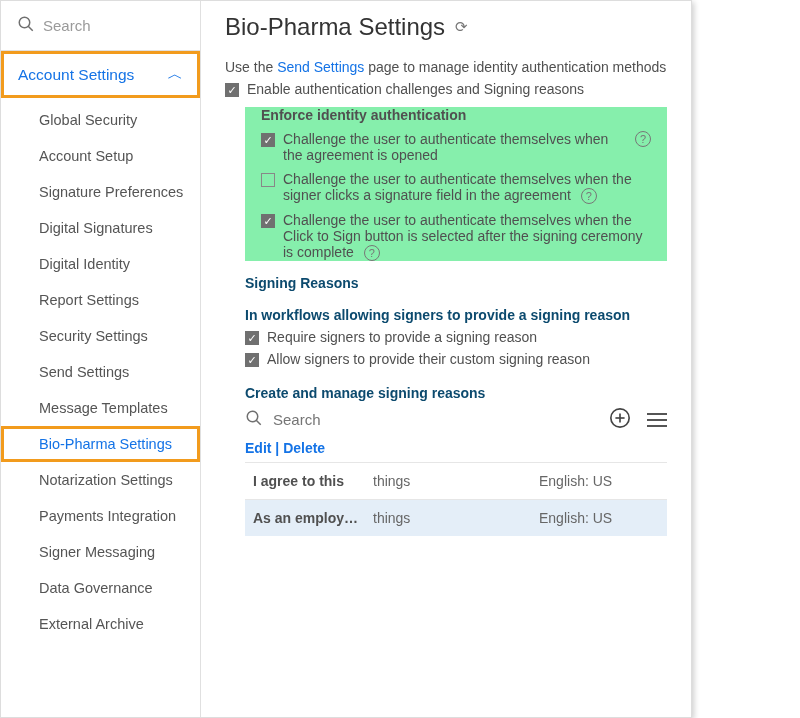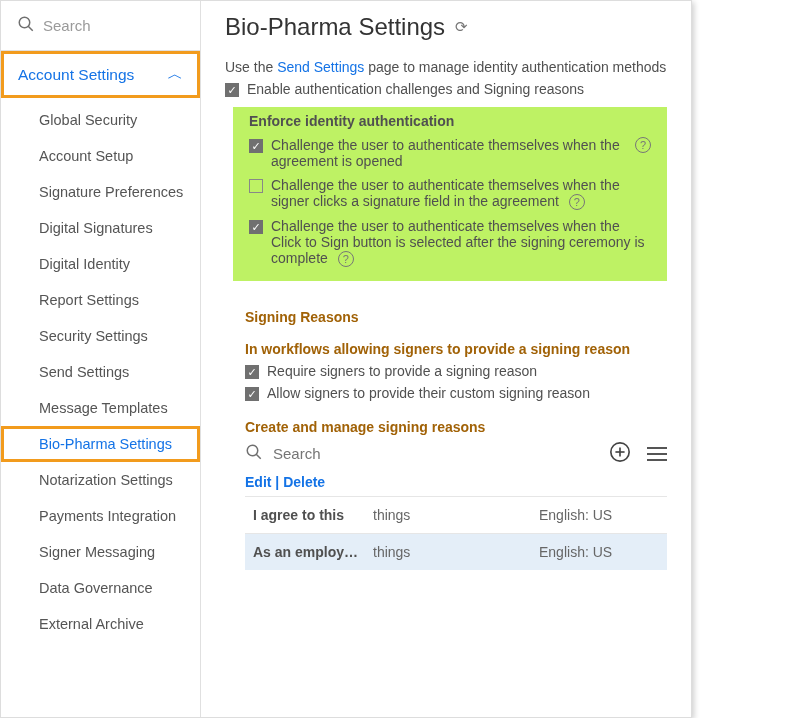--- a/index.html
+++ b/index.html
@@ -21,26 +21,26 @@
 .page-title { display: flex; align-items: center; gap: 10px; margin-bottom: 18px; }
 .page-title h1 { font-weight: 400; font-size: 24px; color: #333; }
 .refresh-icon { color: #777; font-size: 15px; cursor: pointer; }
 .intro { font-size: 14px; color: #505050; margin-bottom: 6px; }
 .intro a { color: #1473e6; text-decoration: none; }
 .cb-row { display: flex; align-items: flex-start; gap: 8px; margin: 6px 0; }
 .cb { width: 14px; height: 14px; border: 1px solid #888; display: inline-flex; align-items: center; justify-content: center; margin-top: 2px; cursor: pointer; flex-shrink: 0; }
 .cb.checked { background: #707070; border-color: #707070; }
 .cb.checked::after { content: "✓"; color: #fff; font-size: 11px; line-height: 1; }
 .cb-label { color: #505050; }
-.panel { background: #bef264; padding: 6px 16px; margin: 10px 0 14px 8px; }
+.panel { background: #86efac; padding: 0 16px; margin: 10px 0 14px 20px; }
 .panel-title { font-weight: 600; color: #505050; margin-bottom: 8px; }
 .panel .cb-row { margin: 8px 0; }
 .nested { margin-left: 24px; }
 .help { display: inline-flex; width: 16px; height: 16px; border: 1.3px solid #777; border-radius: 50%; align-items: center; justify-content: center; font-size: 11px; color: #777; margin-left: 6px; cursor: pointer; flex-shrink: 0; }
-.section-h { font-weight: 600; color: #a16207; margin: 28px 0 6px 20px; }
+.section-h { font-weight: 600; color: #0c4a6e; margin: 14px 0 6px 20px; }
 .section-block { margin-left: 20px; }
 .reasons-toolbar { display: flex; align-items: center; margin: 6px 0 8px 20px; }
 .reasons-search { display: flex; align-items: center; flex: 1; }
 .reasons-search input { border: none; outline: none; font-size: 15px; color: #888; margin-left: 10px; }
 .tool-icon { margin-left: 16px; color: #555; cursor: pointer; }
 .add-icon svg { width: 22px; height: 22px; stroke: #444; fill: none; stroke-width: 1.8; }
 .ham { display: flex; flex-direction: column; gap: 4px; }
 .ham span { display: block; width: 20px; height: 2px; background: #555; }
 .table-actions { color: #1473e6; font-weight: 600; margin: 6px 0 6px 20px; }
 .table { margin-left: 20px; }

